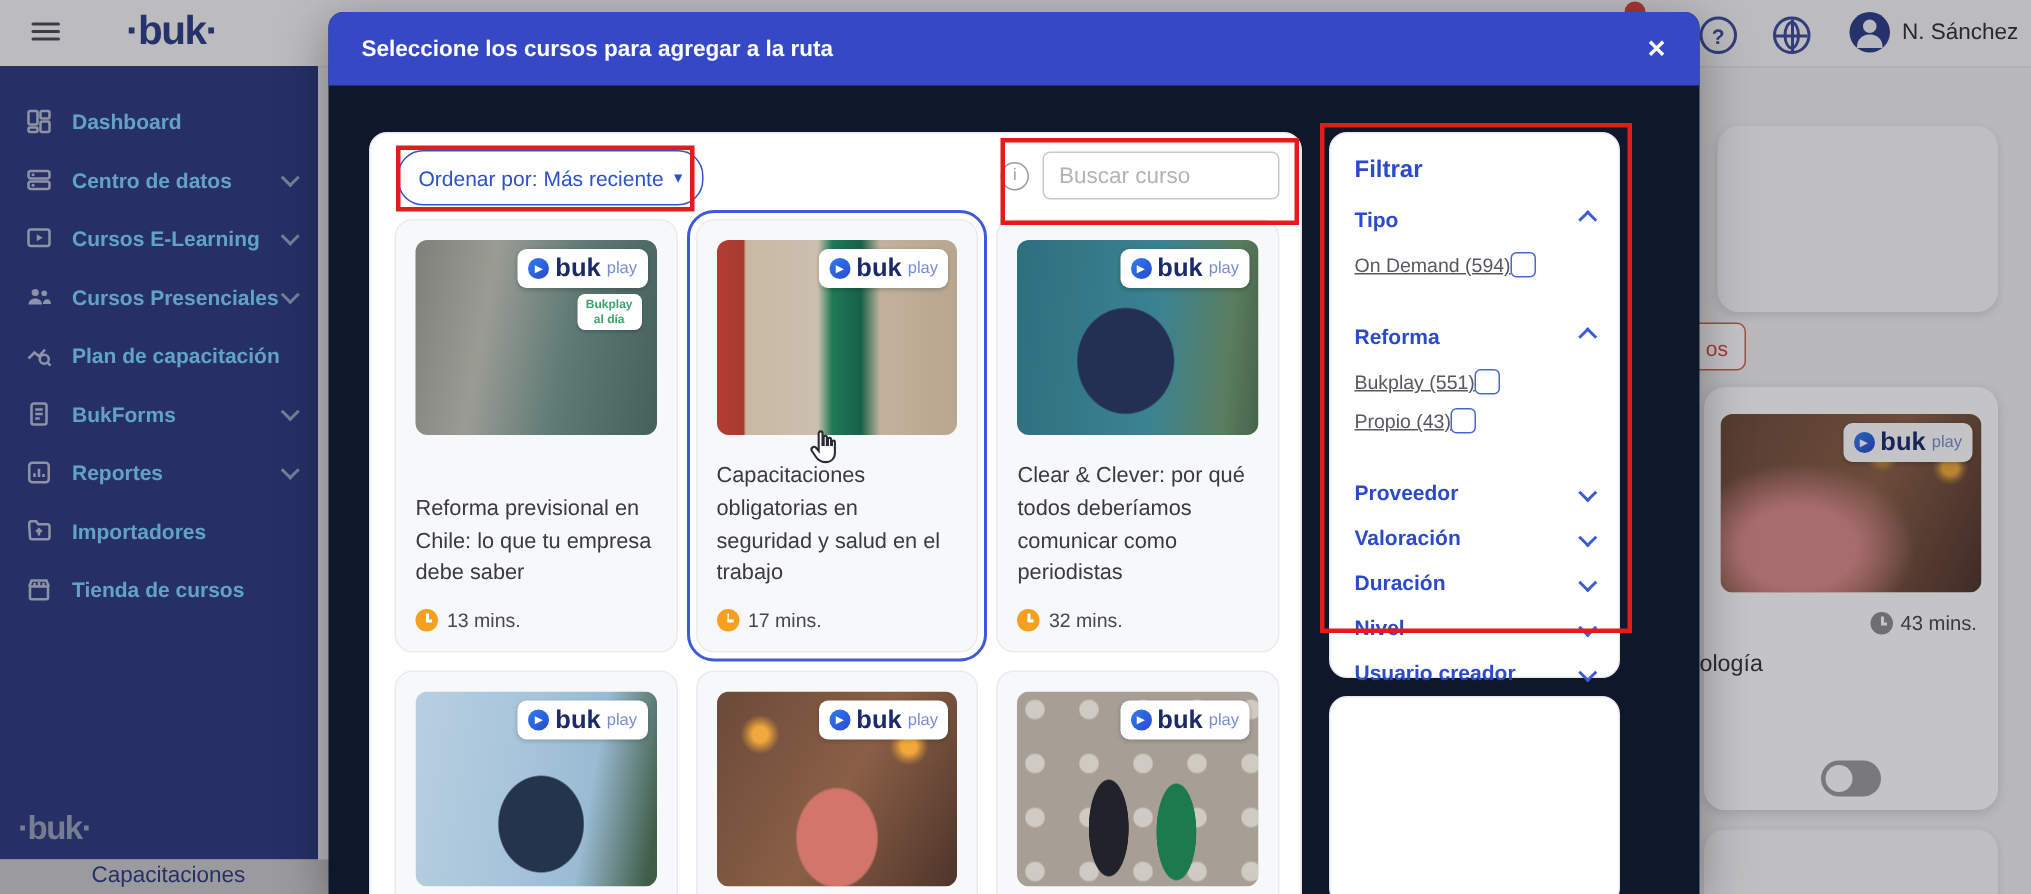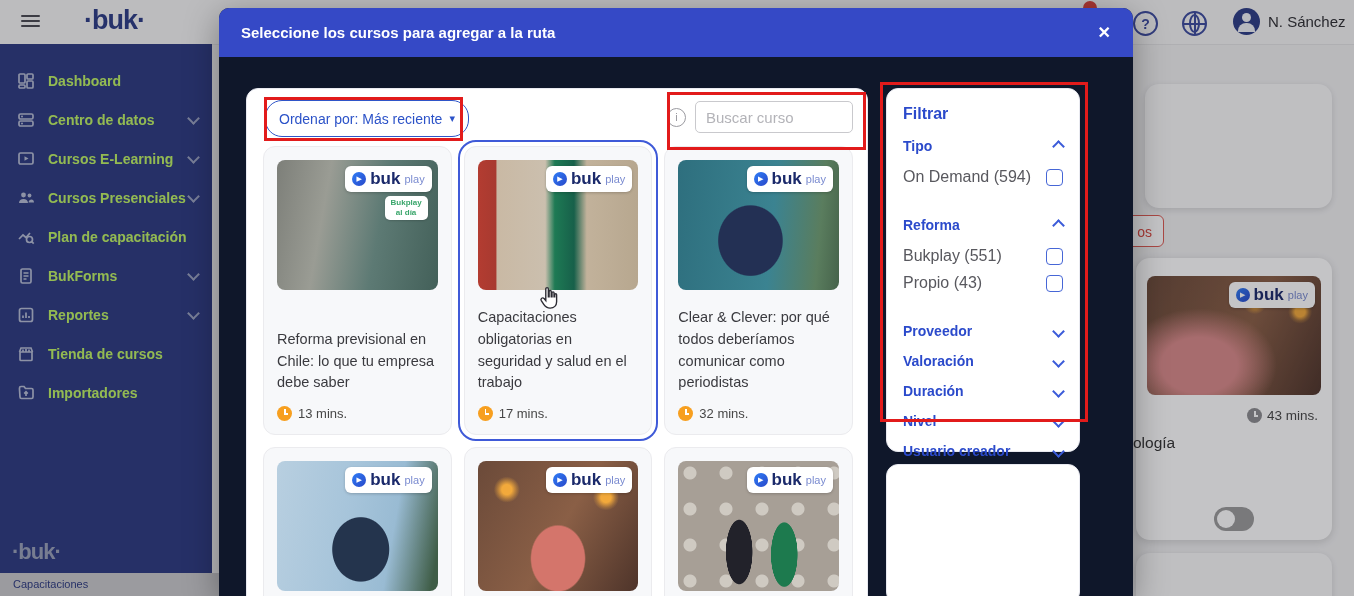--- a/index.html
+++ b/index.html
@@ -18,31 +18,31 @@
      linear-gradient(#3c4b9e,#3c4b9e) 50% 0/2px 100% no-repeat,
      linear-gradient(#3c4b9e,#3c4b9e) 0 50%/100% 2px no-repeat;}
   .globe:before{content:"";position:absolute;inset:1px 5px;border:2px solid #3c4b9e;border-radius:50%;}
   .avatar{position:absolute;left:1233px;top:8px;width:27px;height:27px;border-radius:50%;background:#2c3c86;}
   .avatar:before{content:"";position:absolute;left:9px;top:5px;width:9px;height:9px;border-radius:50%;background:#eef0f6;}
   .avatar:after{content:"";position:absolute;left:5px;top:15px;width:17px;height:9px;border-radius:8px 8px 0 0;background:#eef0f6;}
   .username{position:absolute;left:1268px;top:13px;font-size:15px;color:#2f2f33;}
   
   .sidebar{position:absolute;left:0;top:44px;width:212px;bottom:23px;background:#2c3a80;}
   .nav{padding-top:17px;}
-  .nav-item{height:39px;display:flex;align-items:center;padding:0 14px 0 17px;color:#bef264;
+  .nav-item{height:39px;display:flex;align-items:center;padding:0 14px 0 17px;color:#7dd3fc;
             font-size:14px;font-weight:600;cursor:pointer;}
   .nav-item svg{width:18px;height:18px;margin-right:13px;flex:0 0 auto;stroke:#b6bdd4;fill:none;stroke-width:1.7;}
   .nav-item .fillme{fill:#b6bdd4;stroke:none;}
   .chv{width:7px;height:7px;border-right:2px solid #9aa2c0;border-bottom:2px solid #9aa2c0;display:inline-block;}
   .chv.down{transform:rotate(45deg);}
   .chv.up{transform:rotate(-135deg);}
   .nav-item .chv{margin-left:auto;margin-top:-3px;}
   .sb-logo{position:absolute;left:12px;bottom:8px;font-size:22px;font-weight:bold;color:#99a0b8;letter-spacing:-1px;}
   .bottomstrip{position:absolute;left:0;bottom:0;width:222px;height:23px;background:#c9c9cb;}
-  .bottomstrip span{display:block;padding-left:13px;font-size:11px;line-height:22px;color:#2c3a80;}
+  .bottomstrip span{display:block;padding-left:13px;font-size:15px;line-height:22px;color:#2c3a80;margin-left:48px;}
   
   .bg-card-top{position:absolute;left:1145px;top:84px;width:187px;height:124px;background:#f8f8f9;border-radius:14px;
                box-shadow:0 2px 6px rgba(0,0,0,.12);}
   .discard-btn{position:absolute;left:1080px;top:215px;width:84px;height:32px;border:1px solid #dd5a52;border-radius:6px;
                background:#fff;color:#d8463e;font-size:14px;text-align:right;padding-right:11px;line-height:32px;box-sizing:border-box;}
   .save-btn{position:absolute;left:1172px;top:214px;width:134px;height:33px;background:#2d3f94;border-radius:6px;
             color:#fff;font-size:14px;font-weight:bold;text-align:center;line-height:33px;cursor:pointer;}
   .bg-course{position:absolute;left:1136px;top:258px;width:196px;height:282px;background:#fff;border-radius:14px;
              box-shadow:0 2px 8px rgba(0,0,0,.14);}
   .bg-thumb{position:absolute;left:11px;top:18px;width:174px;height:119px;border-radius:8px;
@@ -111,21 +111,21 @@
   .clock:before{content:"";position:absolute;left:7px;top:3px;width:1.6px;height:5px;background:#fff;}
   .clock:after{content:"";position:absolute;left:7px;top:7px;width:4px;height:1.6px;background:#fff;}
   .clock.gray{background:#8d8d90;}
   
   .filter-panel{left:667px;top:80px;width:194px;height:364px;padding:14px 16px;}
   .filter-panel2{left:667px;top:456px;width:194px;height:140px;}
   .f-title{font-size:16px;font-weight:bold;color:#2b4acb;margin:2px 0 15px;}
   .f-row{display:flex;align-items:center;justify-content:space-between;margin:14px 0;}
   .f-row .lbl{font-size:14px;font-weight:bold;color:#2b4acb;}
   .f-row .chv{border-color:#3b5bd9;}
-  .f-opt{display:flex;align-items:center;justify-content:space-between;margin:9px 0;font-size:16px;color:#58585e;}
+  .f-opt{display:flex;align-items:center;margin:9px 0;font-size:13px;color:#58585e;text-decoration:underline;}
   .cbx{width:15px;height:15px;border:1.5px solid #4666d6;border-radius:4px;background:#fff;cursor:pointer;}
   .f-gap{height:8px;}
   
   .redbox{position:absolute;border:3px solid #e21b1b;z-index:130;pointer-events:none;}
   .rb1{left:264px;top:97px;width:193px;height:38px;}
   .rb2{left:667px;top:92px;width:193px;height:52px;}
   .rb3{left:880px;top:82px;width:202px;height:334px;}
   .cursor{position:absolute;left:536px;top:286px;z-index:140;pointer-events:none;}
 </style>
 </head>
@@ -204,31 +204,31 @@
       <div class="nav-item">
         <svg viewBox="0 0 18 18">
             <rect x="2.5" y="2.5" width="13" height="13" rx="2"></rect>
             <path d="M6 12V9.5M9 12V6.5M12 12v-2"></path>
           </svg>
         <span>Reportes</span>
         <span class="chv down"></span>
       </div>
       <div class="nav-item">
         <svg viewBox="0 0 18 18">
+            <path d="M2.5 5.5V4a1.5 1.5 0 0 1 1.5-1.5h3l1.5 2h6A1.5 1.5 0 0 1 16 6v7a1.5 1.5 0 0 1-1.5 1.5h-10A1.5 1.5 0 0 1 3 13z"></path>
+            <path d="M9 12V8M7.2 9.6L9 7.8l1.8 1.8"></path>
+          </svg>
+        <span>Importadores</span>
+      </div>
+      <div class="nav-item">
+        <svg viewBox="0 0 18 18">
             <path d="M3 7h12v7.5a1 1 0 0 1-1 1H4a1 1 0 0 1-1-1z"></path>
             <path d="M2.5 7L4 3h10l1.5 4M6 7V4.5M9 7V4M12 7V4.5"></path>
           </svg>
         <span>Tienda de cursos</span>
-      </div>
-      <div class="nav-item">
-        <svg viewBox="0 0 18 18">
-            <path d="M2.5 5.5V4a1.5 1.5 0 0 1 1.5-1.5h3l1.5 2h6A1.5 1.5 0 0 1 16 6v7a1.5 1.5 0 0 1-1.5 1.5h-10A1.5 1.5 0 0 1 3 13z"></path>
-            <path d="M9 12V8M7.2 9.6L9 7.8l1.8 1.8"></path>
-          </svg>
-        <span>Importadores</span>
       </div>
     </div>
     <div class="sb-logo">·buk·</div>
   </div>
 
   <div class="bottomstrip">
     <span>Capacitaciones</span>
   </div>
 
   <div class="bg-card-top"></div>

